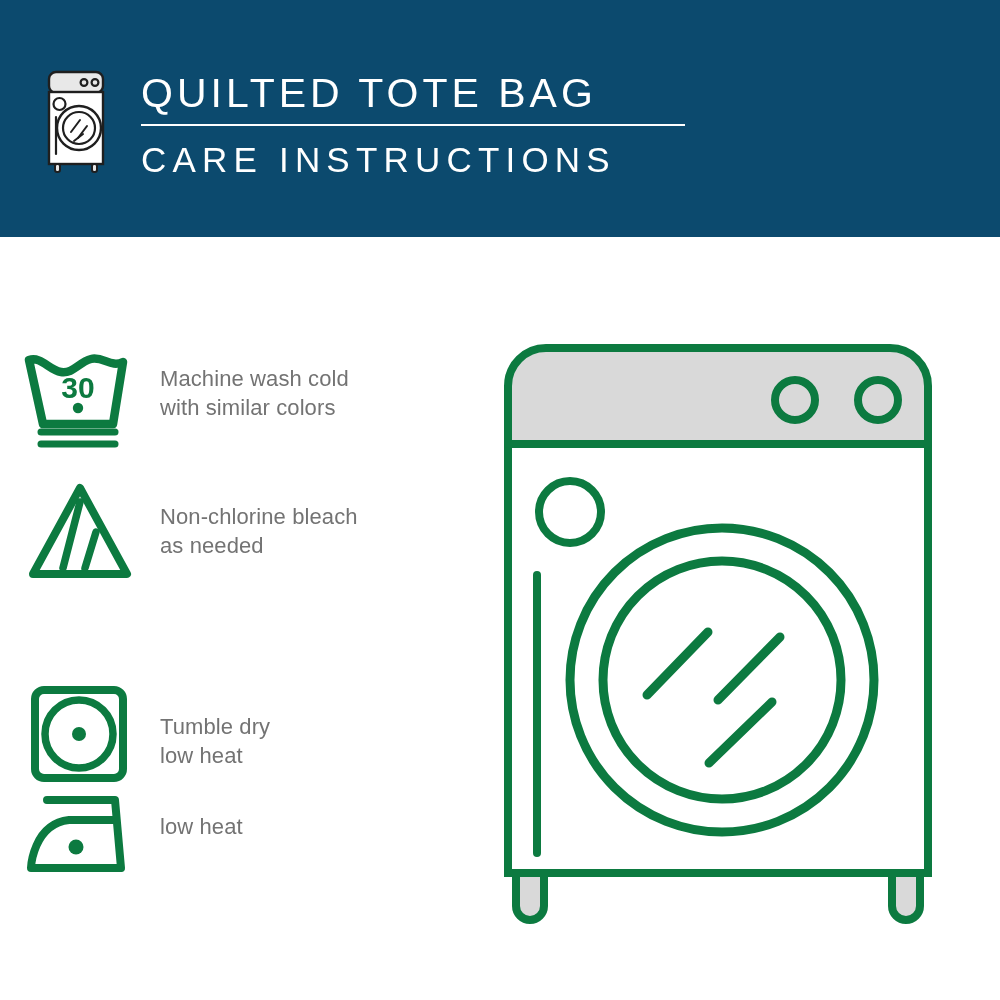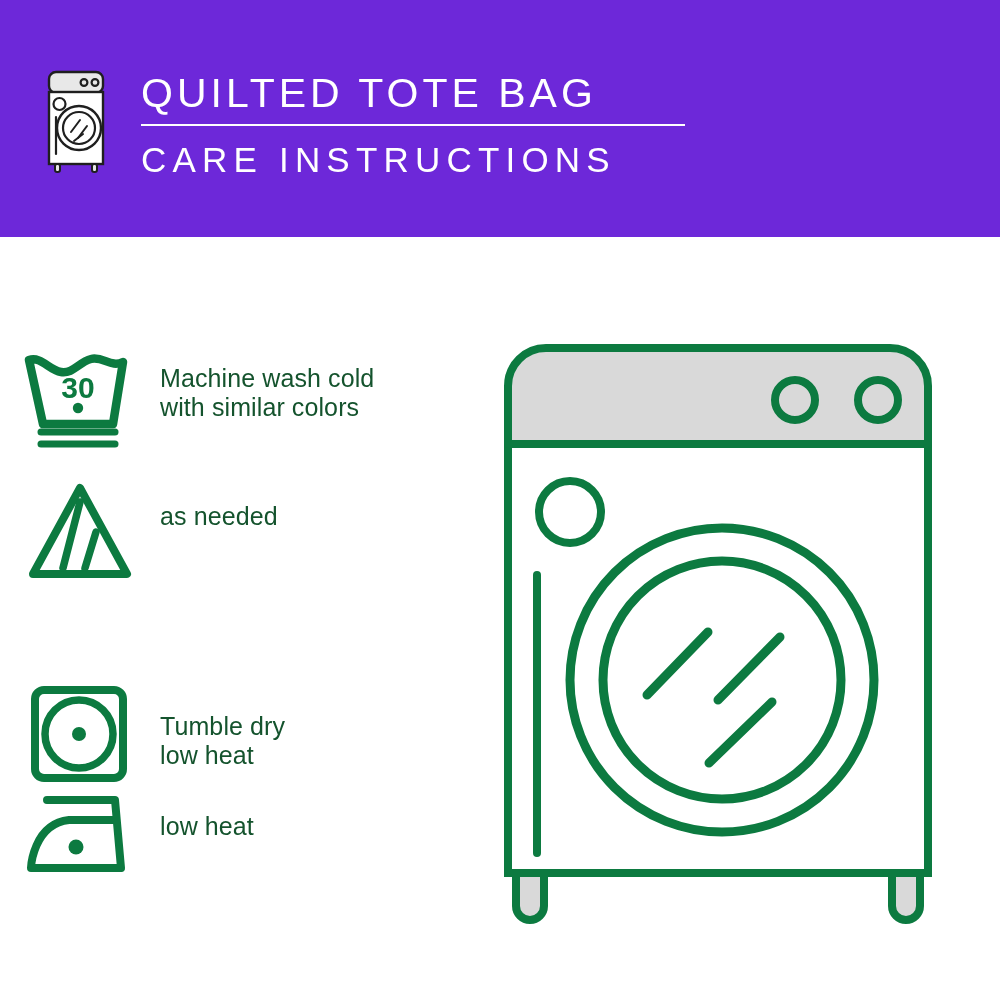--- a/index.html
+++ b/index.html
@@ -20,21 +20,21 @@
     background: #ffffff;
   }
 
   
   #header {
     position: absolute;
     left: 0;
     top: 0;
     width: 1000px;
     height: 237px;
-    background: #6d28d9;
+    background: #0c4a6e;
   }
   #header-logo {
     position: absolute;
     left: 44px;
     top: 68px;
     width: 64px;
     height: 108px;
   }
   #header-text {
     position: absolute;
@@ -75,22 +75,22 @@
   }
   .care-symbol {
     width: 160px;
     flex: 0 0 160px;
     display: flex;
     justify-content: center;
     align-items: center;
   }
   .care-text {
     flex: 1 1 auto;
-    color: #14532d;
-    font-size: 25px;
+    color: #737373;
+    font-size: 22px;
     line-height: 29px;
     letter-spacing: 0.1px;
     padding-top: 2px;
   }
   .care-text div { white-space: nowrap; }
 
   #row-wash   { top: 346px; }
   #row-bleach { top: 480px; }
   #row-dry    { top: 684px; }
   #row-iron   { top: 790px; }
@@ -160,20 +160,21 @@
 
   <div class="care-row" id="row-bleach">
     <div class="care-symbol">
       <svg width="118" height="102" viewBox="0 0 118 102" xmlns="http://www.w3.org/2000/svg">
         <path d="M59 8 L 106 94 L 12 94 Z" fill="none" stroke="#0c7a40" stroke-width="8" stroke-linejoin="round"></path>
         <line x1="59" y1="22" x2="42" y2="88" stroke="#0c7a40" stroke-width="7.5" stroke-linecap="round"></line>
         <line x1="75" y1="52" x2="64" y2="88" stroke="#0c7a40" stroke-width="7.5" stroke-linecap="round"></line>
       </svg>
     </div>
     <div class="care-text">
+      <div>Non-chlorine bleach</div>
       <div>as needed</div>
     </div>
   </div>
 
   <div class="care-row" id="row-dry">
     <div class="care-symbol">
       <svg width="118" height="100" viewBox="0 0 118 100" xmlns="http://www.w3.org/2000/svg">
         <rect x="14" y="6" width="88" height="88" rx="9" fill="none" stroke="#0c7a40" stroke-width="8"></rect>
         <circle cx="58" cy="50" r="34" fill="none" stroke="#0c7a40" stroke-width="7.5"></circle>
         <circle cx="58" cy="50" r="7" fill="#0c7a40"></circle>

